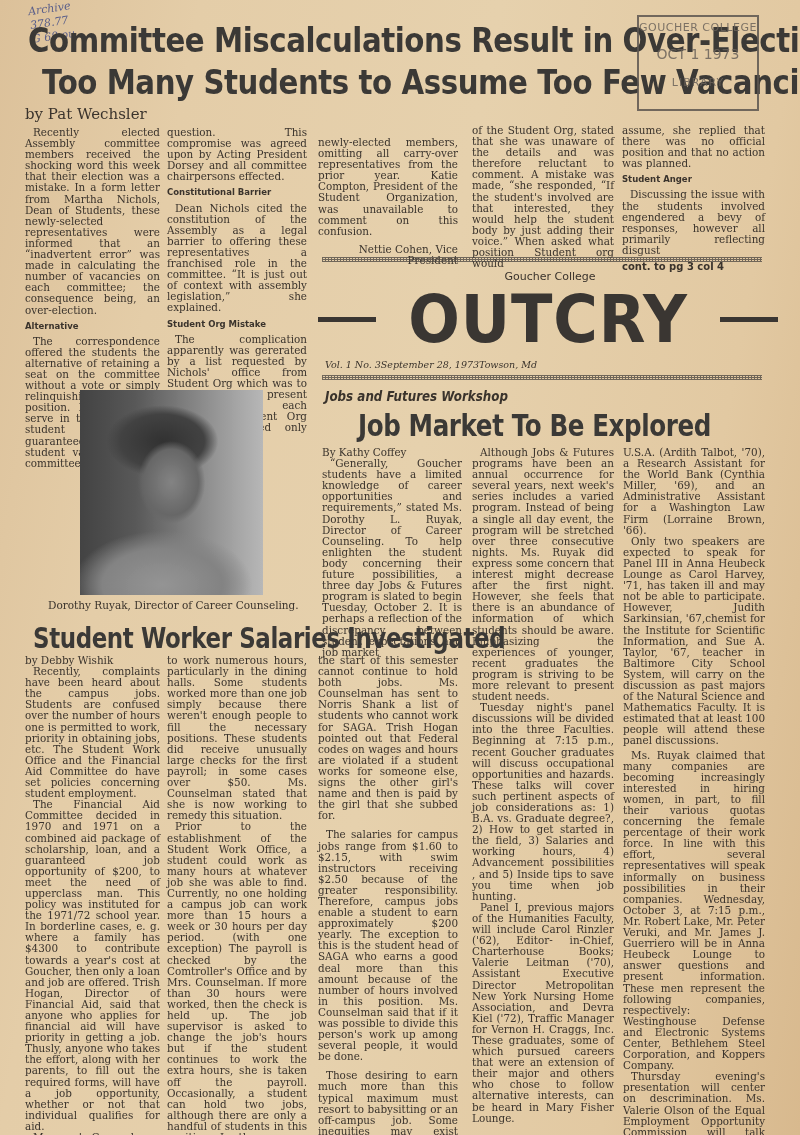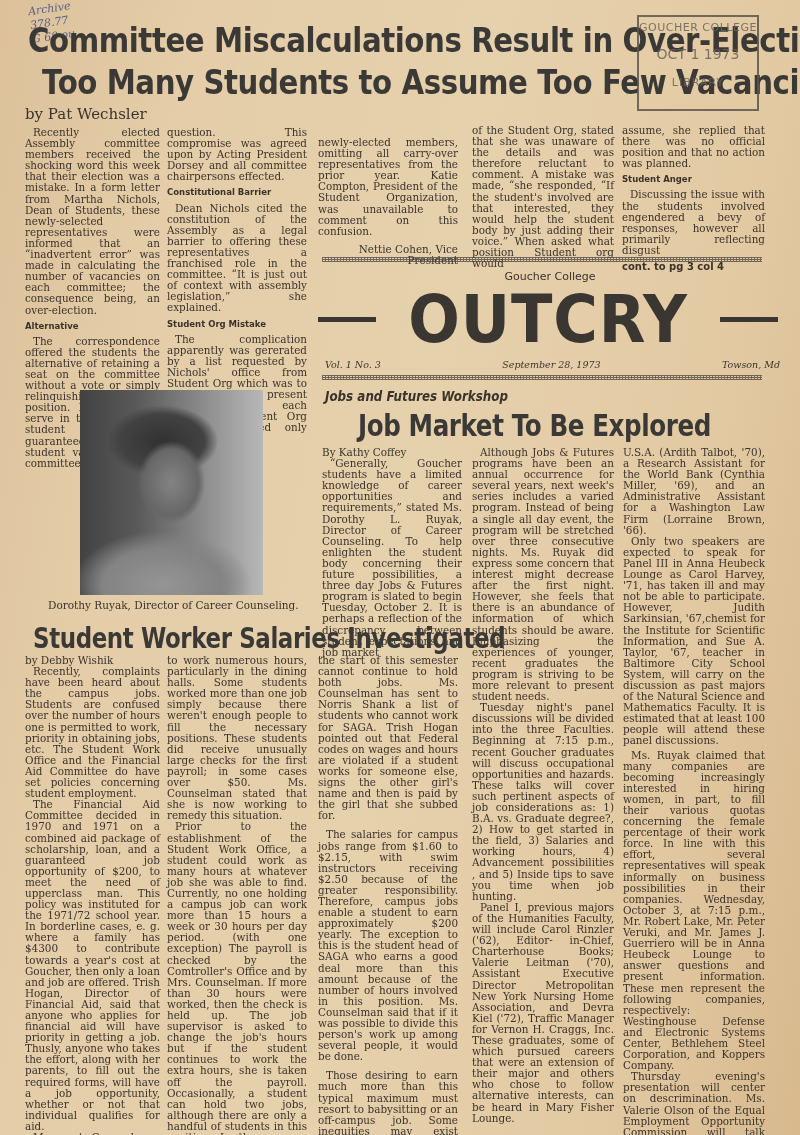--- a/index.html
+++ b/index.html
@@ -53,21 +53,21 @@
     font-family: "DejaVu Sans", sans-serif; font-size: 11px; }
   .masthead-title {
     left: 318px; top: 284px; width: 460px; height: 70px; display: flex; align-items: center;
     justify-content: space-between;
   }
   .masthead-title .dash { width: 58px; height: 5px; background: #3a3632; }
   .masthead-title .name {
     font-family: "DejaVu Sans", "Liberation Sans", sans-serif; font-weight: bold; font-size: 66px;
     color: #3a3632; letter-spacing: 1px; transform: scaleX(0.92);
   }
-  .masthead-meta { left: 325px; top: 359px; width: 455px; display: flex; justify-content: space-between;
+  .masthead-meta { left: 325px; top: 359px; width: 455px; display: flex; 
     font-style: italic; font-size: 9.5px; }
   .kicker { font-family: "DejaVu Sans", sans-serif; font-weight: bold; font-style: italic;
     font-size: 14px; transform: scaleX(0.85); transform-origin: left top; white-space: nowrap; }
   .photo {
     left: 80px; top: 390px; width: 183px; height: 205px;
     background:
       radial-gradient(ellipse 45px 55px at 50% 45%, #8a8278 0%, #6f675e 60%, transparent 75%),
       radial-gradient(ellipse 70px 45px at 45% 25%, #3a3530 0%, #4a443e 60%, transparent 80%),
       radial-gradient(ellipse 100px 60px at 45% 95%, #9a9288 0%, #8a8278 60%, transparent 90%),
       linear-gradient(90deg, #4a453f 0%, #5f5952 30%, #a39b90 80%, #bdb4a6 100%);

